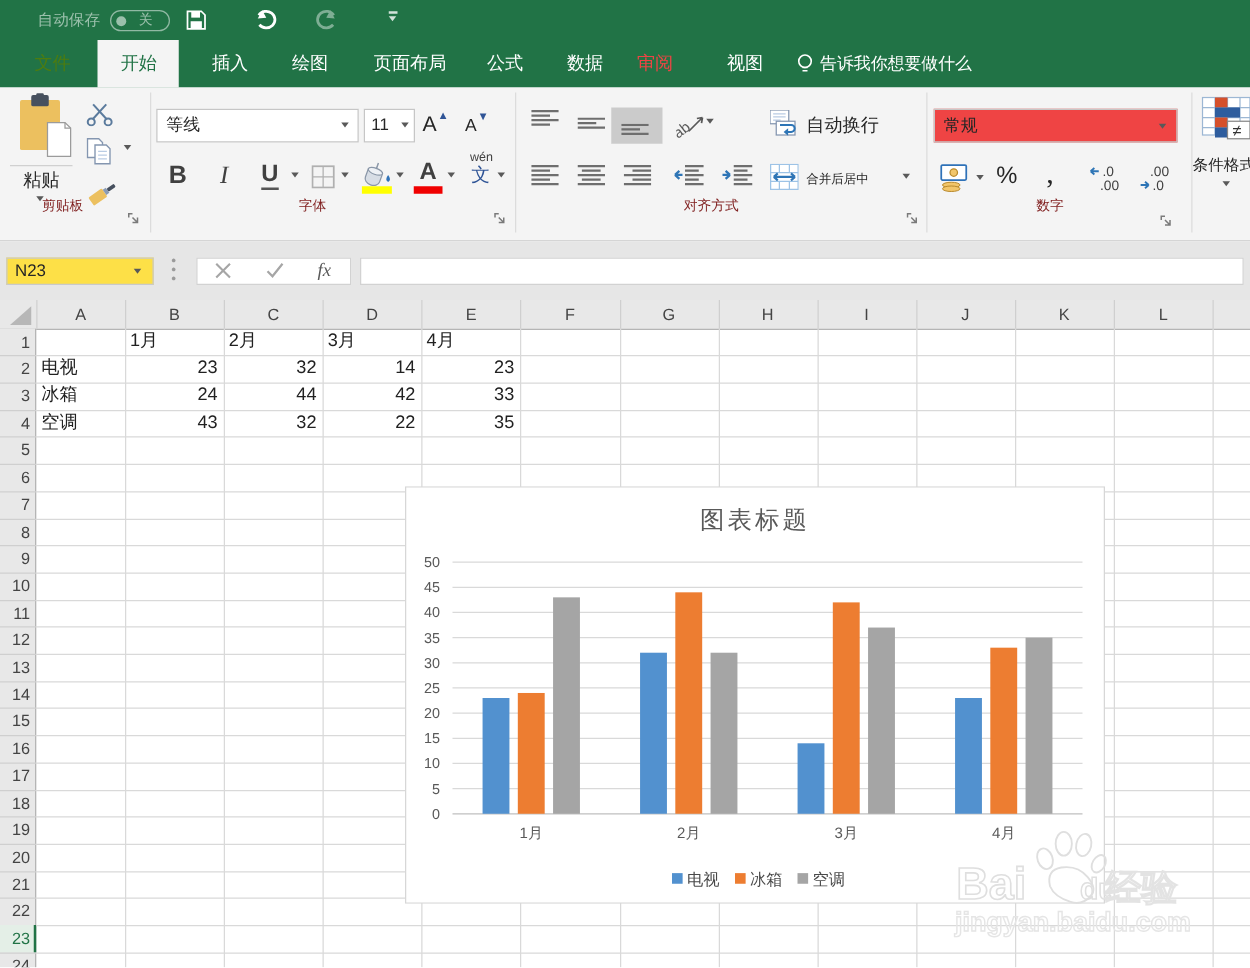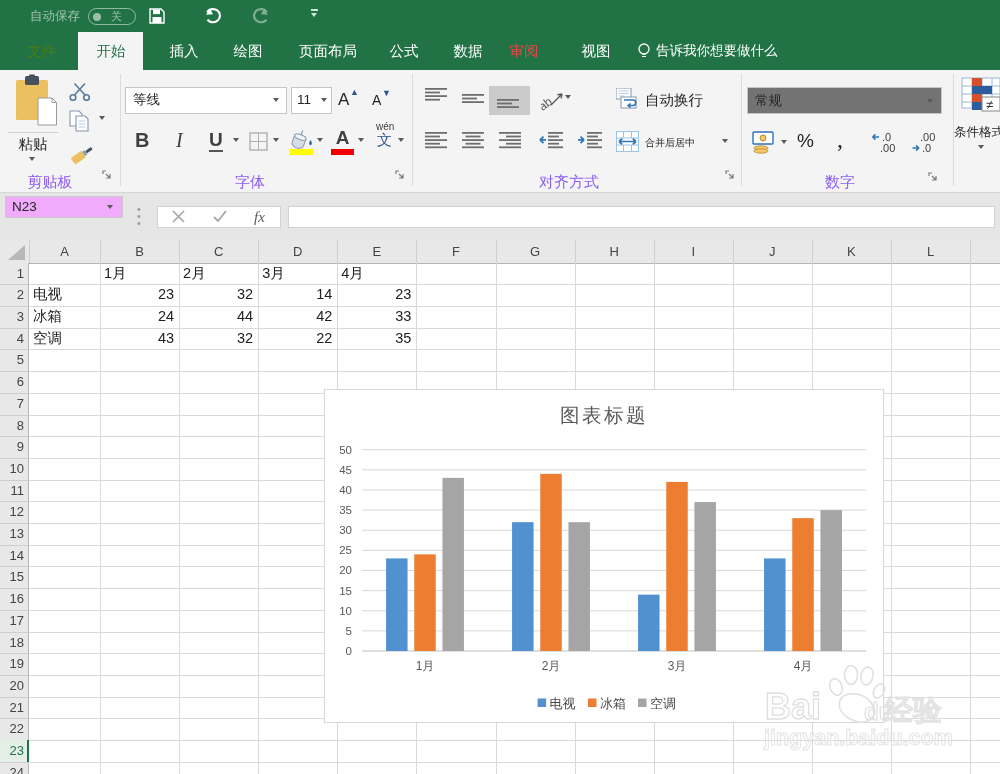--- a/index.html
+++ b/index.html
@@ -5,21 +5,21 @@
 body{font-family:"Liberation Sans",sans-serif; width:1000px;height:774px;overflow:hidden;}
 #app{position:relative;width:1000px;height:774px;background:#fff;overflow:hidden;}
 .abs{position:absolute;}
 .tab{position:absolute;top:32px;height:38px;line-height:39px;color:#fff;font-size:14.5px;text-align:center;}
 .gl{position:absolute;background:#d9d9d9;}
 .hl{position:absolute;background:#cfcfcf;}
 .colhdr{position:absolute;top:240px;height:22.6px;line-height:23px;font-size:13px;color:#444;text-align:center;}
 .rowhdr{position:absolute;left:0;width:24px;font-size:13px;color:#444;text-align:right;}
 .cellt{position:absolute;font-size:14.5px;color:#212121;}
 .celln{position:absolute;font-size:14.5px;color:#212121;text-align:right;}
-.grp{position:absolute;top:173px;height:18px;line-height:18px;font-size:15px;color:#8b5cf6;text-align:center;}
+.grp{position:absolute;top:156px;height:18px;line-height:18px;font-size:11px;color:#7f1d1d;text-align:center;}
 .vsep{position:absolute;top:74px;height:112px;width:1px;background:#dcdcdc;}
 .caret{display:inline-block;width:0;height:0;border-left:3.5px solid transparent;border-right:3.5px solid transparent;border-top:4px solid #595959;}
 </style></head><body>
 <div id="app">
 
 <div class="abs" style="left:0;top:0;width:1000px;height:32px;background:#217346;"></div>
 <div class="abs" style="left:30px;top:0;height:32px;line-height:32px;font-size:12.5px;color:rgba(255,255,255,.55);">自动保存</div>
 <div class="abs" style="left:88px;top:8px;width:46px;height:15px;border:1px solid rgba(255,255,255,.5);border-radius:9px;">
 <div style="position:absolute;left:4px;top:3.5px;width:8px;height:8px;border-radius:50%;background:rgba(255,255,255,.55);"></div>
 <div style="position:absolute;left:22px;top:0px;font-size:11px;line-height:15px;color:rgba(255,255,255,.55);">关</div>
@@ -208,21 +208,21 @@
 </svg>
 <div class="abs" style="left:645px;top:91px;font-size:14.5px;color:#262626;">自动换行</div>
 <svg class="abs" style="left:616px;top:131px;" width="23" height="21" viewBox="0 0 23 21">
 <rect x="0.5" y="0.5" width="22" height="20" fill="#fff" stroke="#9dc3e6"></rect>
 <path d="M0.5 7 h22 M0.5 14 h22 M7.5 0.5 v6.5 M15.5 0.5 v6.5 M7.5 14 v6.5 M15.5 14 v6.5" stroke="#9dc3e6" fill="none"></path>
 <path d="M3 10.5 H20 M3 10.5 l3.2 -2.8 M3 10.5 l3.2 2.8 M20 10.5 l-3.2 -2.8 M20 10.5 l-3.2 2.8" stroke="#2e75b6" stroke-width="1.7" fill="none"></path>
 </svg>
 <div class="abs" style="left:645px;top:136px;font-size:10px;color:#262626;">合并后居中</div>
 <div class="abs" style="left:722px;top:139px;width:0;height:0;border-left:3.5px solid transparent;border-right:3.5px solid transparent;border-top:4px solid #595959;"></div>
 <div class="grp" style="left:519px;width:100px;">对齐方式</div>
-<div class="abs" style="left:747px;top:87px;width:195px;height:27px;background:#737373;border:1px solid #c6c6c6;box-sizing:border-box;font-size:13.5px;color:#262626;line-height:25px;"><span style="margin-left:7px;">常规</span><span class="caret" style="position:absolute;right:8px;top:11px;"></span></div>
+<div class="abs" style="left:747px;top:87px;width:195px;height:27px;background:#ef4444;border:1px solid #c6c6c6;box-sizing:border-box;font-size:13.5px;color:#262626;line-height:25px;"><span style="margin-left:7px;">常规</span><span class="caret" style="position:absolute;right:8px;top:11px;"></span></div>
 <svg class="abs" style="left:751px;top:130px;" width="26" height="24" viewBox="0 0 26 24">
 <rect x="2" y="2" width="20" height="12" rx="1" fill="#fff" stroke="#2f72b8" stroke-width="1.4"></rect>
 <circle cx="12" cy="8" r="3" fill="#f2c66b" stroke="#b98a2c"></circle>
 <ellipse cx="10" cy="18" rx="7" ry="2.2" fill="#f2c66b" stroke="#b98a2c" stroke-width=".8"></ellipse>
 <ellipse cx="10" cy="21" rx="7" ry="2.2" fill="#f2c66b" stroke="#b98a2c" stroke-width=".8"></ellipse>
 </svg>
 <div class="abs" style="left:781px;top:140px;width:0;height:0;border-left:3.5px solid transparent;border-right:3.5px solid transparent;border-top:4px solid #595959;"></div>
 <div class="abs" style="left:797px;top:130px;font-size:19px;color:#262626;">%</div>
 <div class="abs" style="left:837px;top:126px;font-size:24px;color:#262626;font-family:&quot;Liberation Serif&quot;,serif;">,</div>
 <svg class="abs" style="left:871px;top:132px;" width="26" height="22" viewBox="0 0 26 22">
@@ -254,21 +254,21 @@
 <svg class="abs" style="left:395px;top:170px;" width="11" height="11" viewBox="0 0 11 11">
 <path d="M1 4 v-3 h3 M4 4 l4 4 M8 4 v4 h-4" stroke="#7a7a7a" stroke-width="1.2" fill="none"></path>
 </svg>
 <svg class="abs" style="left:725px;top:170px;" width="11" height="11" viewBox="0 0 11 11">
 <path d="M1 4 v-3 h3 M4 4 l4 4 M8 4 v4 h-4" stroke="#7a7a7a" stroke-width="1.2" fill="none"></path>
 </svg>
 <svg class="abs" style="left:928px;top:172px;" width="11" height="11" viewBox="0 0 11 11">
 <path d="M1 4 v-3 h3 M4 4 l4 4 M8 4 v4 h-4" stroke="#7a7a7a" stroke-width="1.2" fill="none"></path>
 </svg>
 <div class="abs" style="left:0;top:193px;width:1000px;height:47px;background:#e6e6e6;"></div>
-<div class="abs" style="left:5px;top:196px;width:118px;height:22px;background:#f0abfc;border:1px solid #c9c9c9;box-sizing:border-box;font-size:13.5px;color:#262626;line-height:20px;"><span style="margin-left:6px;">N23</span><span class="caret" style="position:absolute;right:9px;top:8px;color:#595959;"></span></div>
+<div class="abs" style="left:5px;top:206px;width:118px;height:22px;background:#fde047;border:1px solid #c9c9c9;box-sizing:border-box;font-size:13.5px;color:#262626;line-height:20px;"><span style="margin-left:6px;">N23</span><span class="caret" style="position:absolute;right:9px;top:8px;color:#595959;"></span></div>
 <div class="abs" style="left:134px;top:206px;width:10px;height:22px;color:#9a9a9a;font-size:11px;line-height:7px;text-align:center;">•<br>•<br>•</div>
 <div class="abs" style="left:157px;top:206px;width:124px;height:22px;background:#fff;border:1px solid #d2d2d2;box-sizing:border-box;"></div>
 <svg class="abs" style="left:171px;top:209px;" width="15" height="15" viewBox="0 0 15 15">
 <path d="M2 2 L13 13 M13 2 L2 13" stroke="#a6a6a6" stroke-width="1.7"></path>
     </svg>
 <svg class="abs" style="left:212px;top:209px;" width="16" height="15" viewBox="0 0 16 15">
 <path d="M2 8 L6 12 L14 2" stroke="#a6a6a6" stroke-width="1.8" fill="none"></path>
     </svg>
 <div class="abs" style="left:254px;top:206px;font-size:15px;font-style:italic;font-family:&quot;Liberation Serif&quot;,serif;color:#595959;line-height:22px;"><i>f</i>x</div>
 <div class="abs" style="left:288px;top:206px;width:707px;height:22px;background:#fff;border:1px solid #d2d2d2;box-sizing:border-box;"></div>

